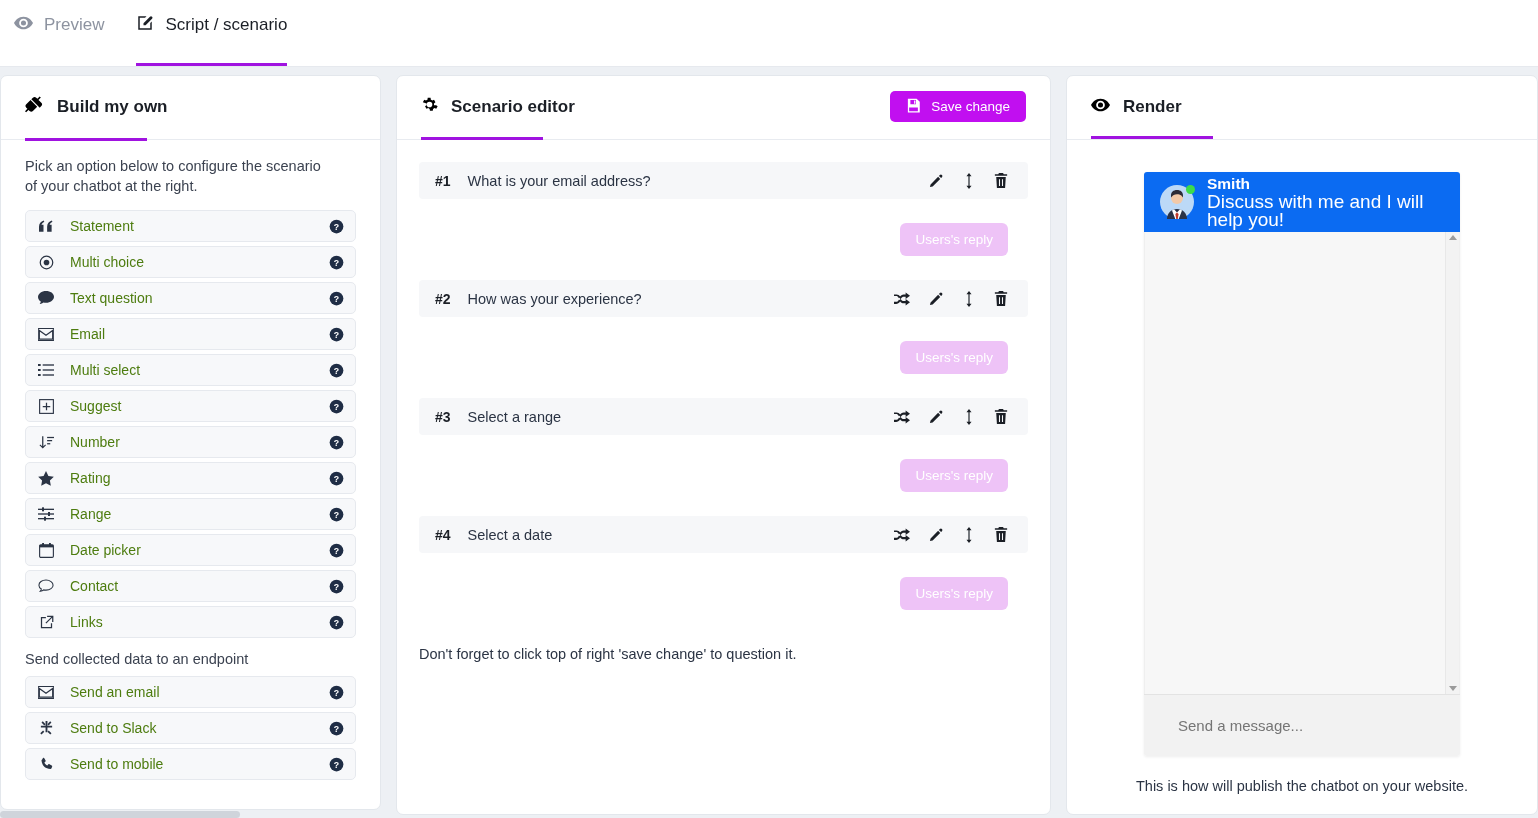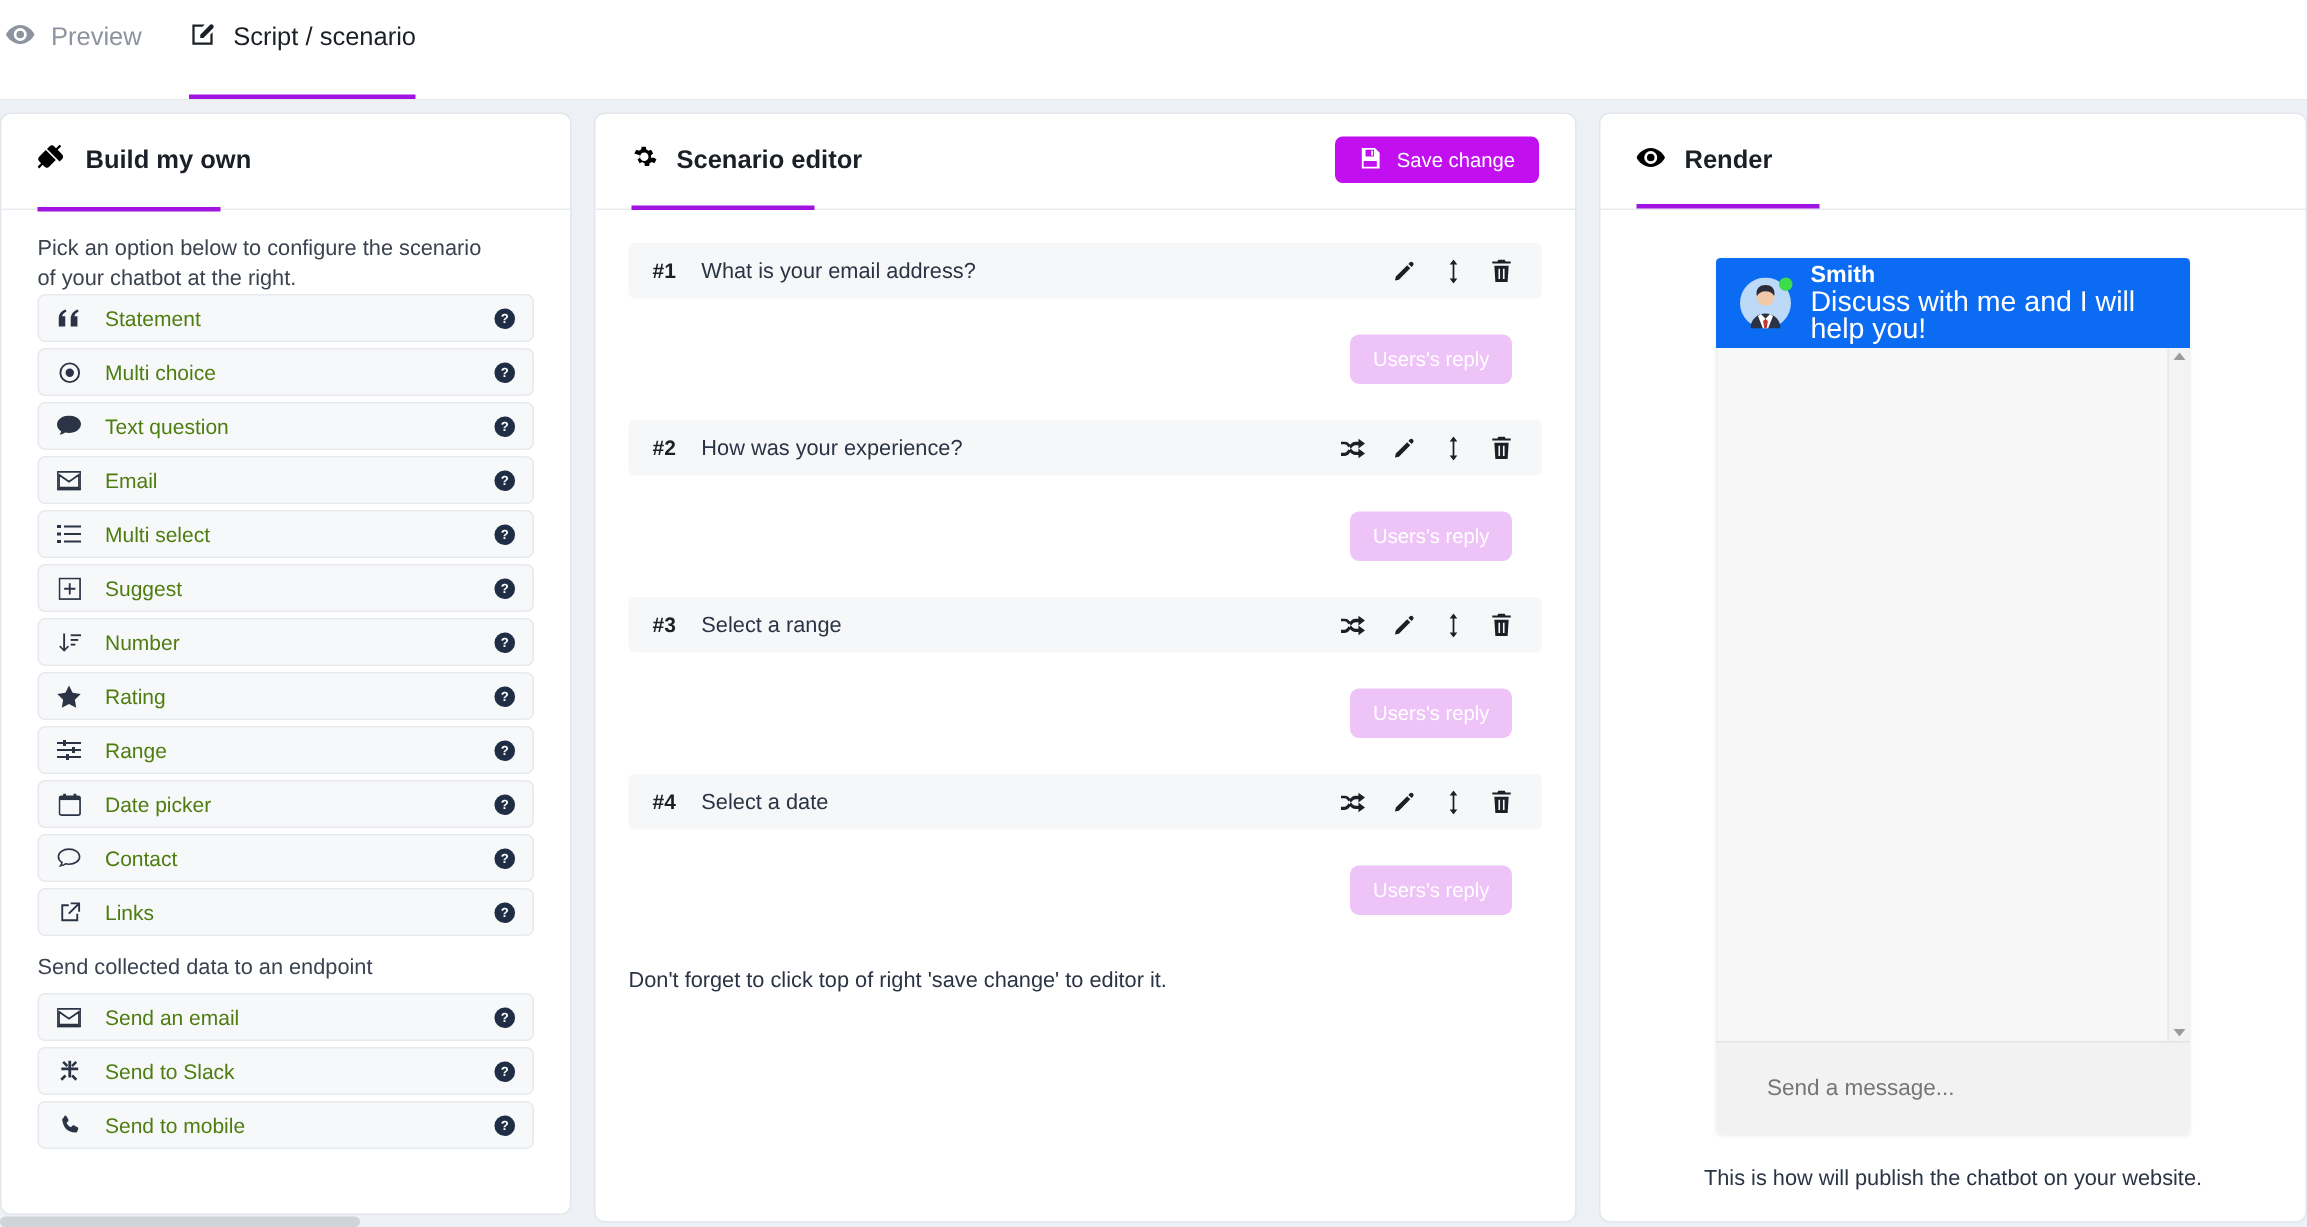--- a/index.html
+++ b/index.html
@@ -36,21 +36,21 @@
   .top-tab.inactive svg { fill: #8d93a0; }
   .top-tab.active .tlabel { color: #1b1f26; }
   .top-tab.active svg { fill: #1b1f26; }
   .top-tab.active::after {
     content: "";
     position: absolute;
     left: 10px; right: 22px; bottom: 0;
     height: 3px;
     background: #a013e0;
   }
-  .top-tab.first { padding-left: 4px; }
+  .top-tab.first { padding-left: 14px; }
 
   
   .cols {
     display: flex;
     gap: 15px;
     padding: 8px 0 0 0;
     height: 751px;
     align-items: flex-start;
   }
 
@@ -96,20 +96,21 @@
     border-bottom: 1px solid #e8ebf0;
     margin: 0;
   }
 
   
   .left-body { padding: 16px 24px 0 24px; }
   .left-intro {
     font-size: 14.5px;
     color: #3b4250;
     line-height: 20px;
+    margin-bottom: 14px;
     max-width: 310px;
   }
   .opt-row {
     display: flex;
     align-items: center;
     justify-content: space-between;
     background: #f7f8fa;
     border: 1px solid #e6e9ee;
     border-radius: 5px;
     height: 32px;
@@ -690,21 +691,21 @@
               <svg width="14" height="15" viewBox="0 0 20 22">
                 <path d="M7 0h6l1 2h5v2H1V2h5l1-2zM3 6h14l-1 16H4L3 6zm4 3v10h1.6V9H7zm4.4 0v10H13V9h-1.6z"></path>
               </svg>
             </span>
         </span>
       </div>
       <div class="reply-wrap">
         <span class="reply-pill">Users's reply</span>
       </div>
 
-      <div class="mid-hint">Don't forget to click top of right 'save change' to editor it.</div>
+      <div class="mid-hint">Don't forget to click top of right 'save change' to question it.</div>
     </div>
   </div>
 
   <div class="card col-right">
     <div class="card-head">
       <div class="card-head-title">
         <span>
           <svg width="19" height="14" viewBox="0 0 24 16">
               <path d="M12 0C6 0 1.7 4.4 0 8c1.7 3.6 6 8 12 8s10.3-4.4 12-8c-1.7-3.6-6-8-12-8zm0 13.5A5.5 5.5 0 1 1 12 2.5a5.5 5.5 0 0 1 0 11zm0-2.3a3.2 3.2 0 1 0 0-6.4 3.2 3.2 0 0 0 0 6.4z"></path>
             </svg>

